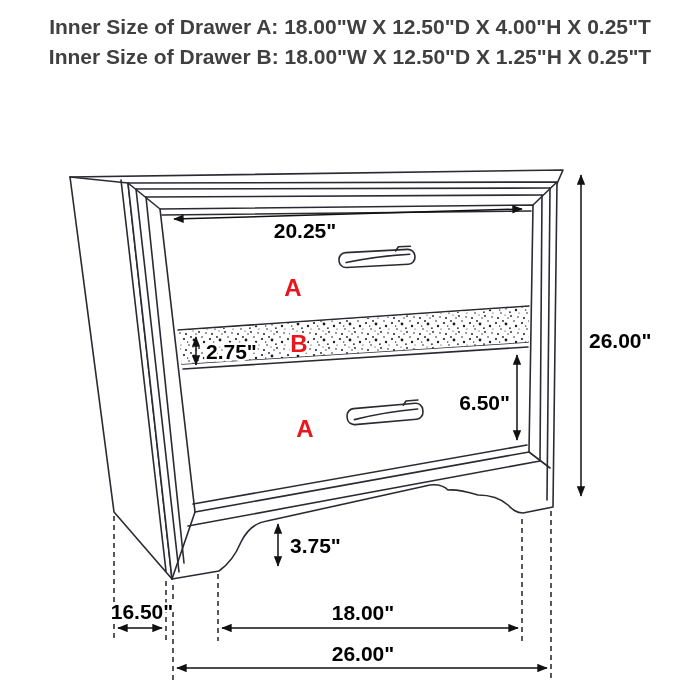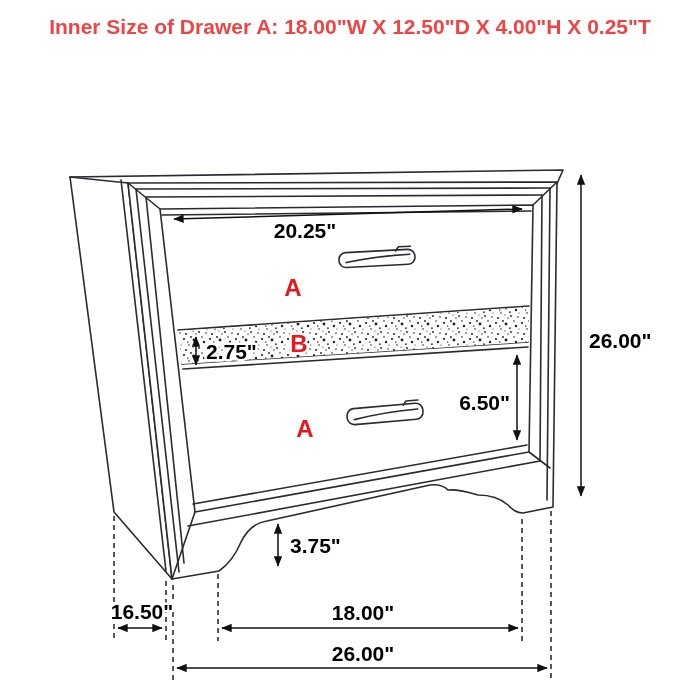--- a/index.html
+++ b/index.html
@@ -19,21 +19,21 @@
   }
   .header {
     position: absolute;
     top: 12px;
     left: 0;
     width: 700px;
     text-align: center;
     font-weight: bold;
     font-size: 21px;
     line-height: 30px;
-    color: #ef4444;
+    color: #404040;
     letter-spacing: 0px;
   }
   .drawing-svg {
     position: absolute;
     top: 0;
     left: 0;
     width: 700px;
     height: 700px;
   }
   
@@ -79,20 +79,21 @@
     stroke-dasharray: 5 4;
   }
 </style>
 </head>
 <body>
 
 <div class="stage">
 
   <div class="header">
     <div>Inner Size of Drawer A: 18.00"W X 12.50"D X 4.00"H X 0.25"T</div>
+    <div>Inner Size of Drawer B: 18.00"W X 12.50"D X 1.25"H X 0.25"T</div>
   </div>
 
   <svg class="drawing-svg" viewBox="0 0 700 700">
     <defs>
       <marker id="ah" viewBox="0 0 10 8" refX="9.2" refY="4" markerWidth="10.5" markerHeight="8.5" orient="auto-start-reverse" markerUnits="userSpaceOnUse">
         <path d="M0,0 L10,4 L0,8 Z" fill="#111111"></path>
       </marker>
       <pattern id="speckle" width="26" height="16" patternUnits="userSpaceOnUse">
         <rect width="26" height="16" fill="#ffffff"></rect>
         <g fill="#1c1c22">

